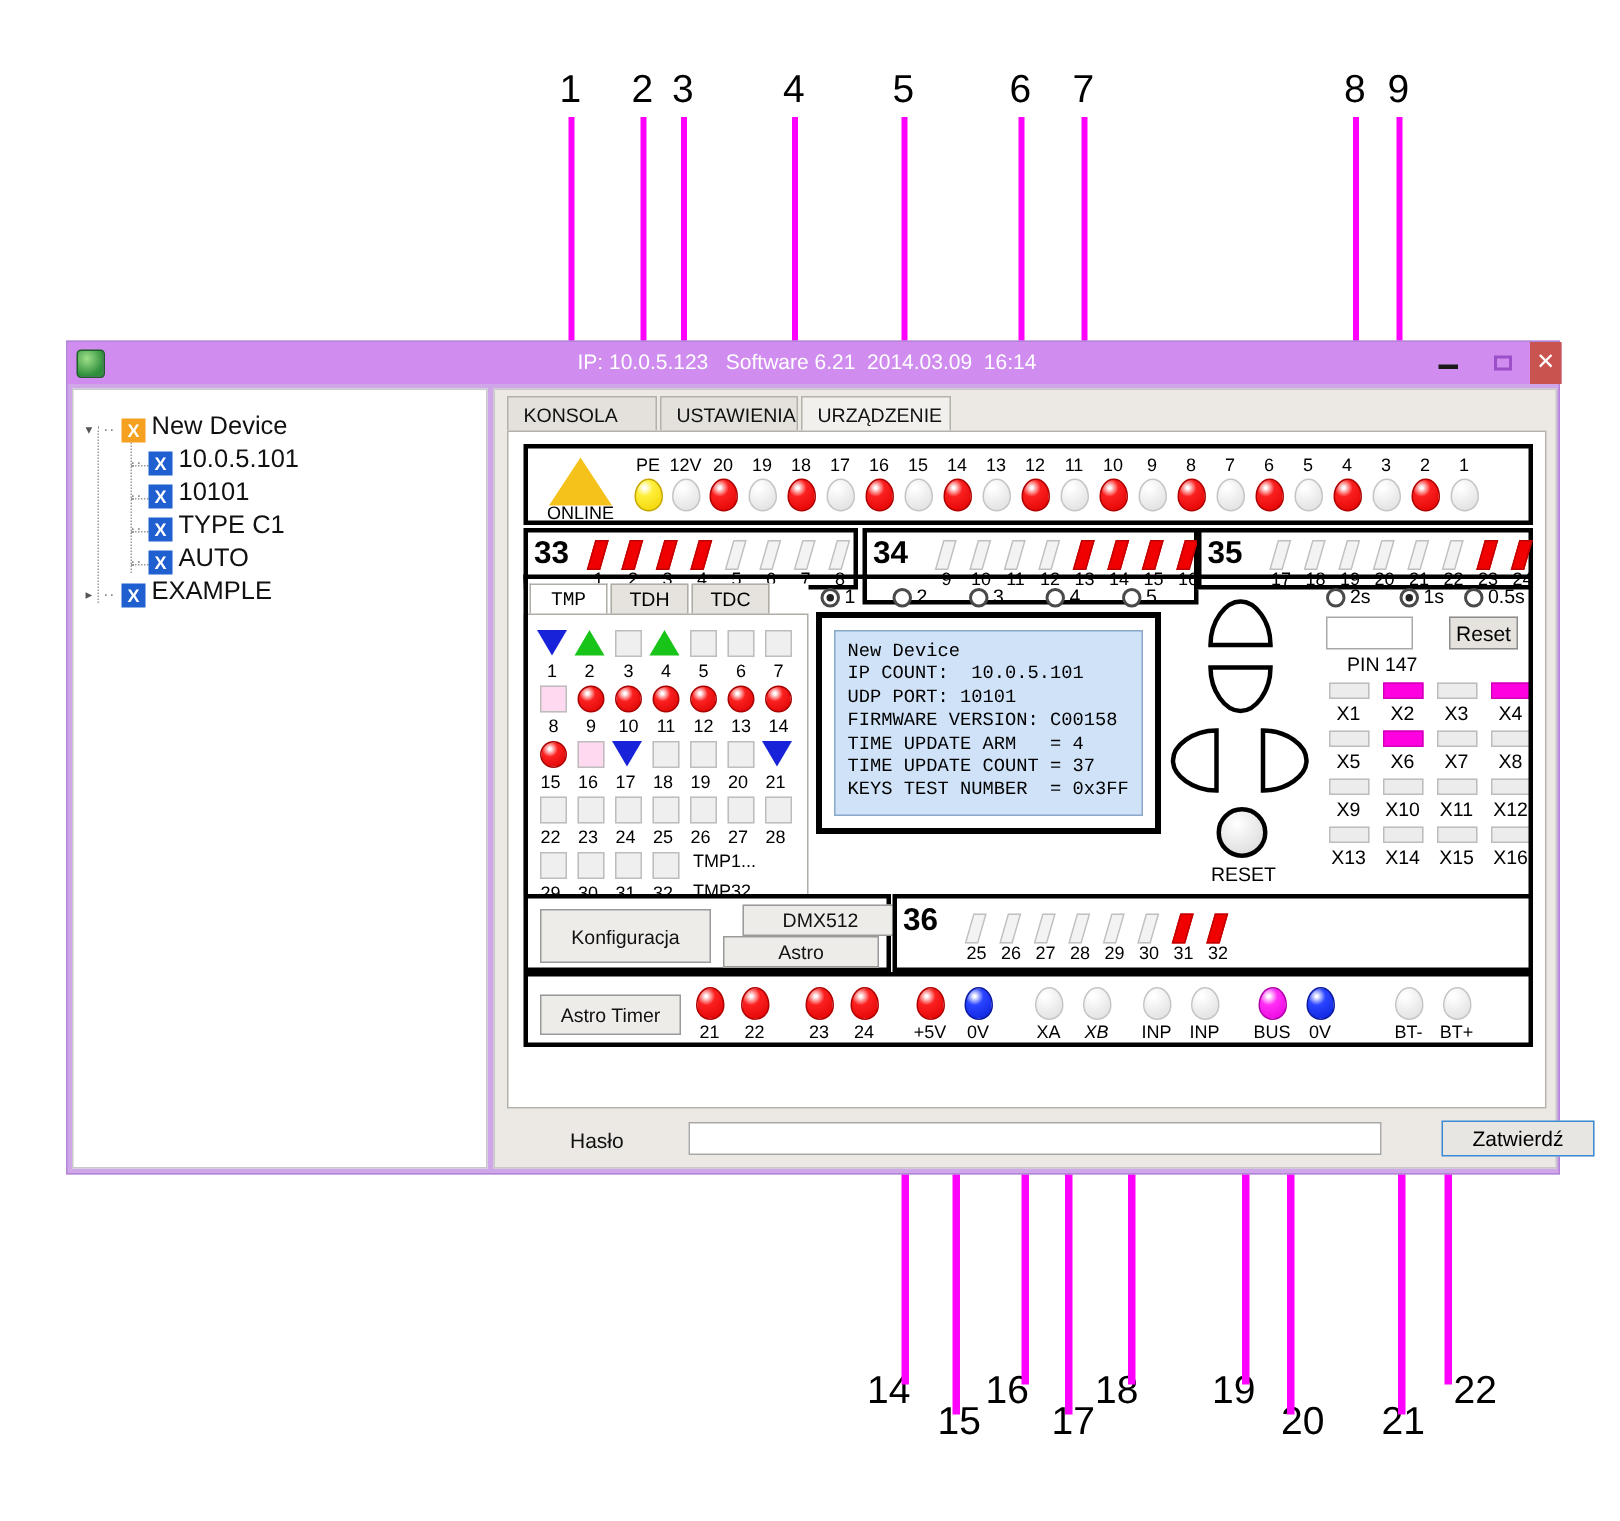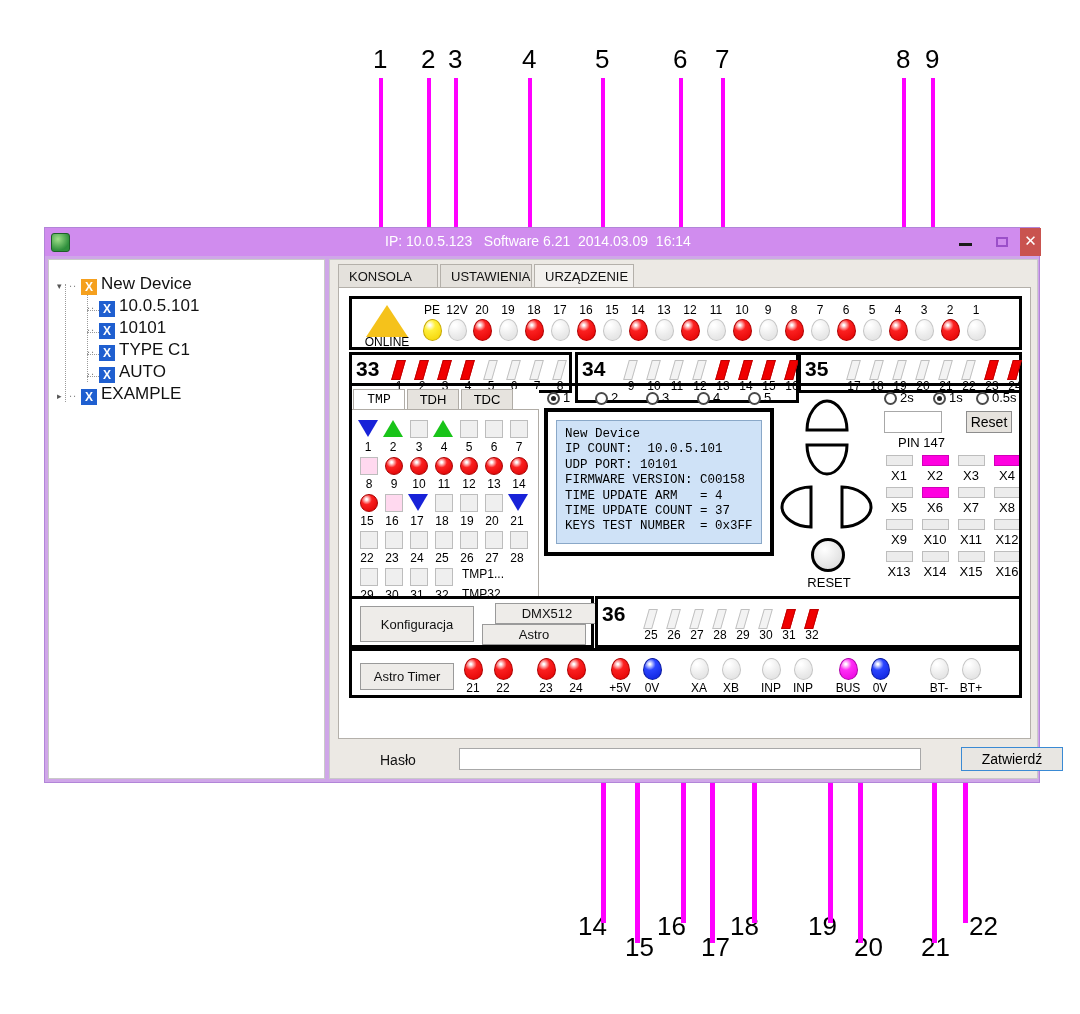--- a/index.html
+++ b/index.html
@@ -564,21 +564,21 @@
         <div class="ledlab" style="left:210px;top:30px;width:28px;">24</div>
 
         <div class="led red" style="left:259px;top:7px;"></div>
         <div class="ledlab" style="left:250px;top:30px;width:36px;">+5V</div>
         <div class="led blue" style="left:291px;top:7px;"></div>
         <div class="ledlab" style="left:285px;top:30px;width:30px;">0V</div>
 
         <div class="led off" style="left:338px;top:7px;"></div>
         <div class="ledlab" style="left:333px;top:30px;width:28px;">XA</div>
         <div class="led off" style="left:370px;top:7px;"></div>
-        <div class="ledlab" style="left:365px;top:30px;width:28px;">XB</div>
+        <div class="ledlab" style="left:365px;top:30px;width:28px;font-style:italic;">XB</div>
 
         <div class="led off" style="left:410px;top:7px;"></div>
         <div class="ledlab" style="left:402px;top:30px;width:34px;">INP</div>
         <div class="led off" style="left:442px;top:7px;"></div>
         <div class="ledlab" style="left:434px;top:30px;width:34px;">INP</div>
 
         <div class="led magenta" style="left:487px;top:7px;"></div>
         <div class="ledlab" style="left:479px;top:30px;width:34px;">BUS</div>
         <div class="led blue" style="left:519px;top:7px;"></div>
         <div class="ledlab" style="left:513px;top:30px;width:30px;">0V</div>

